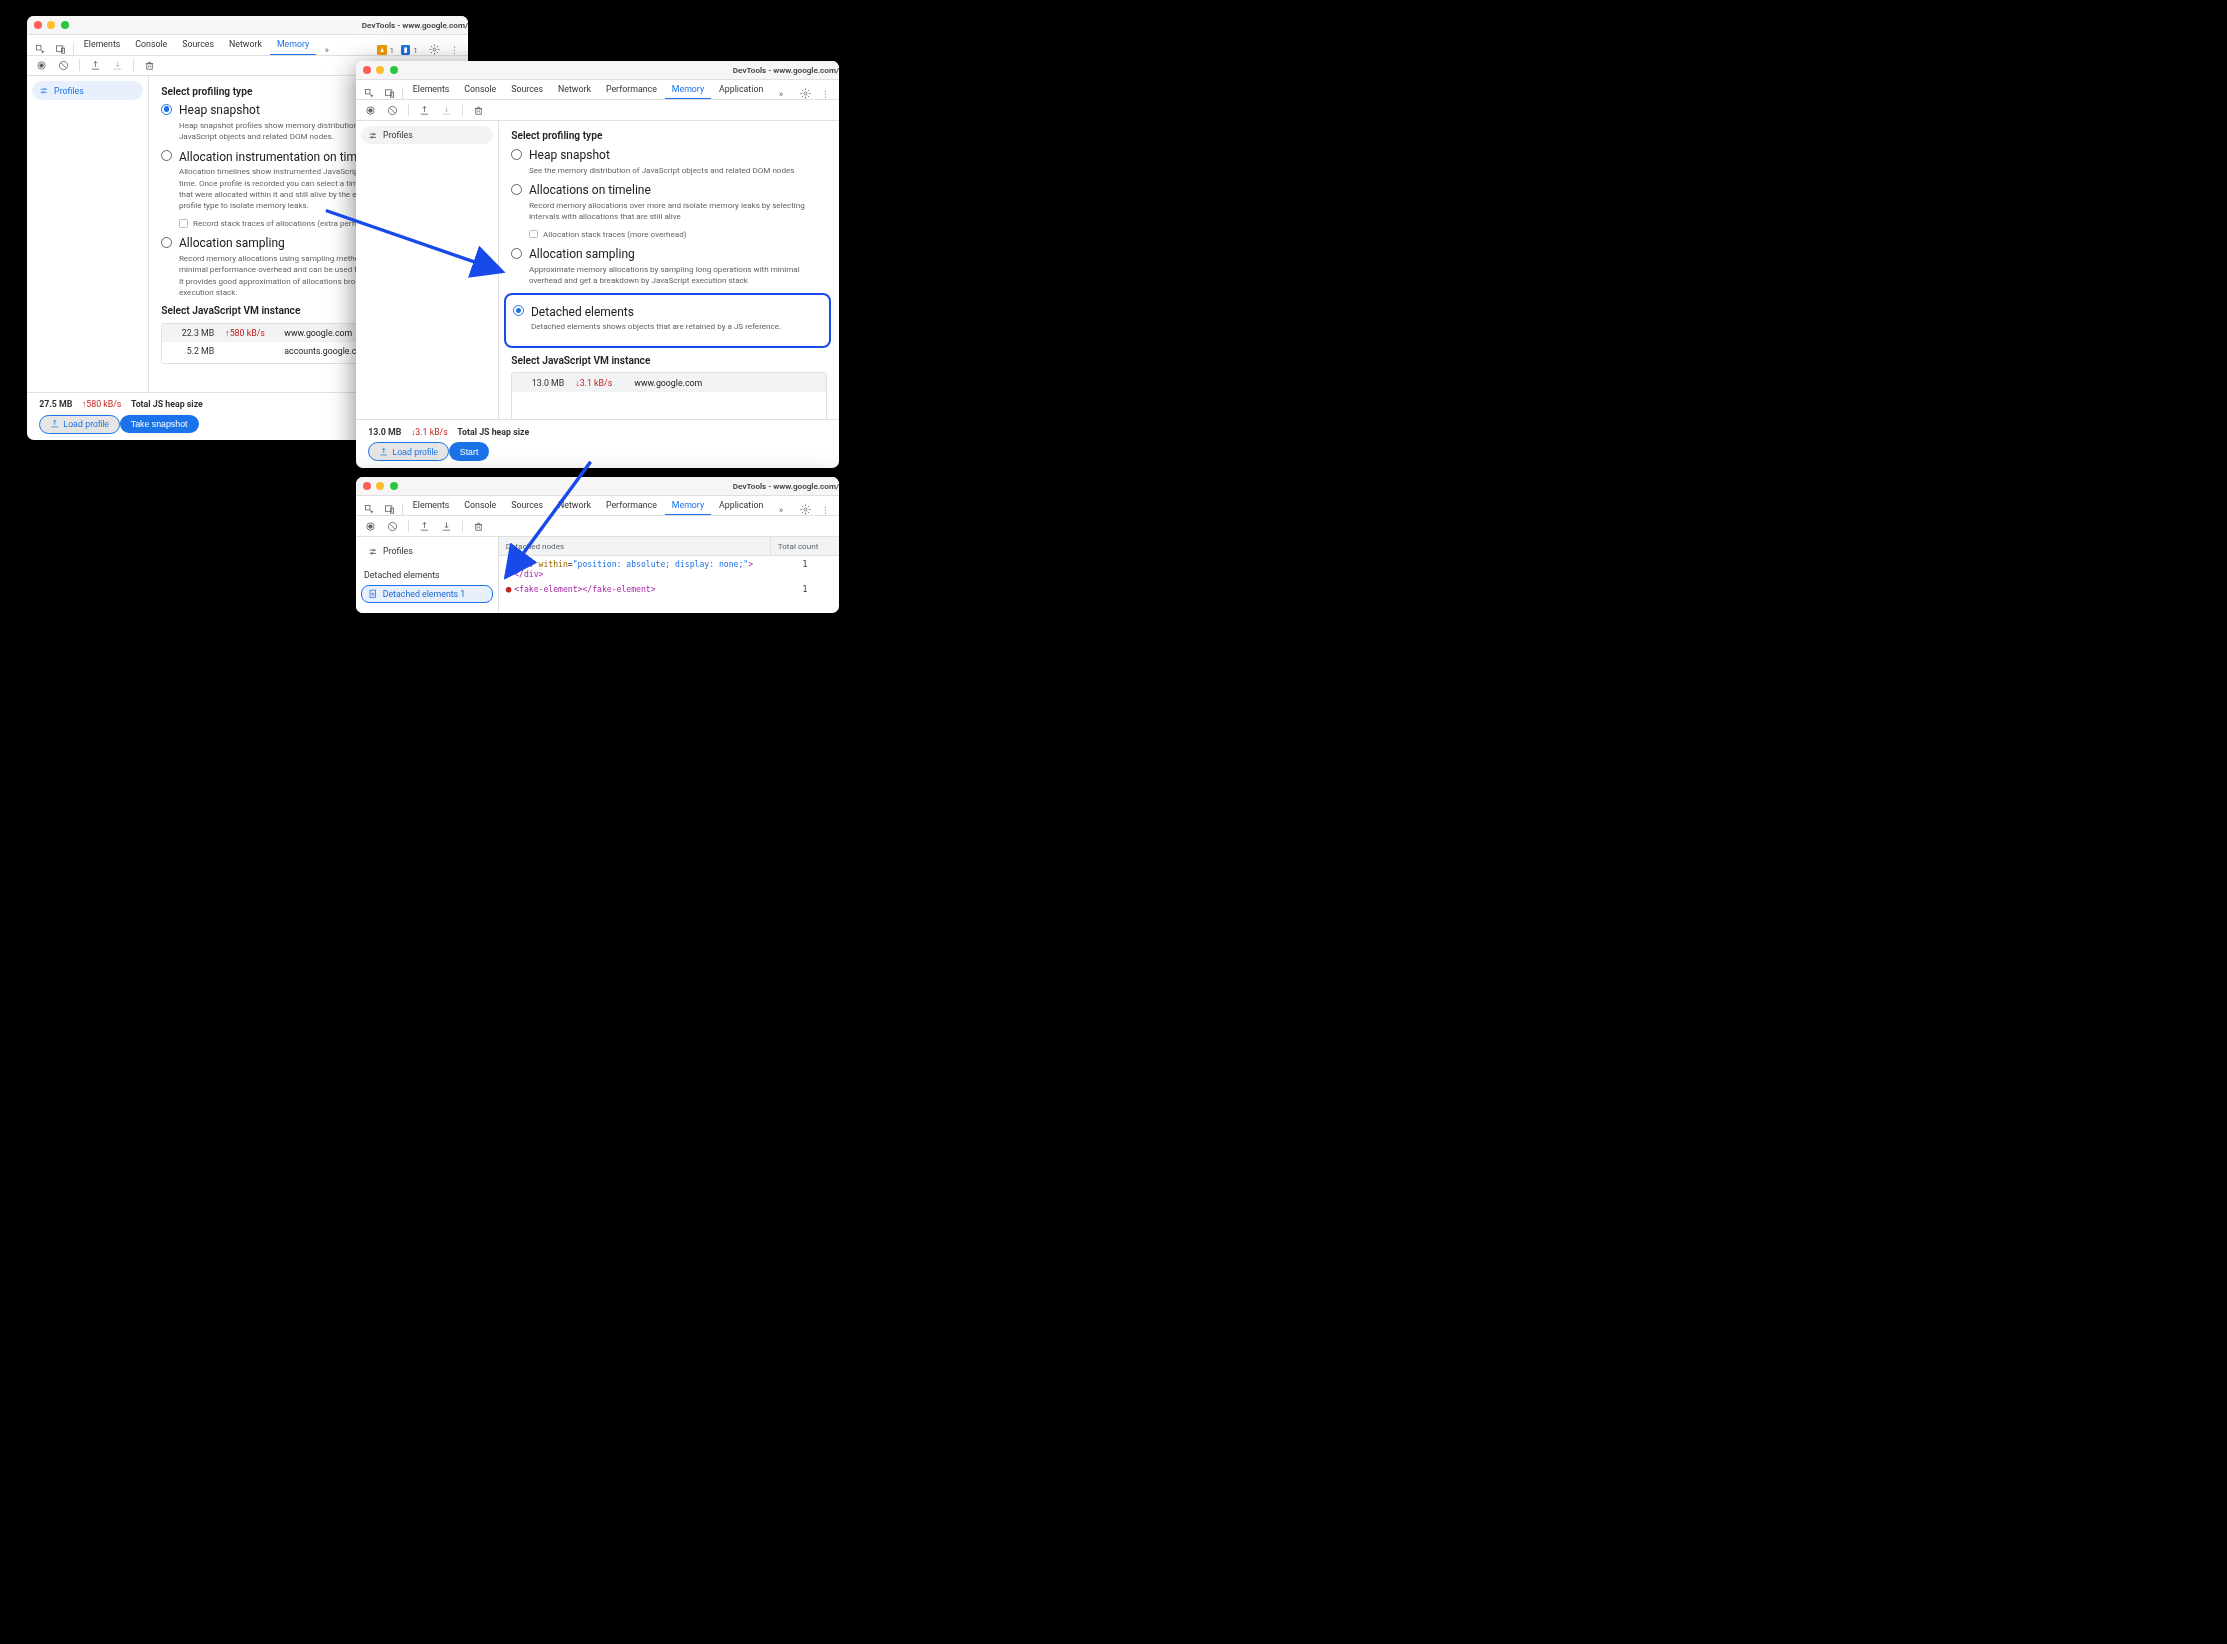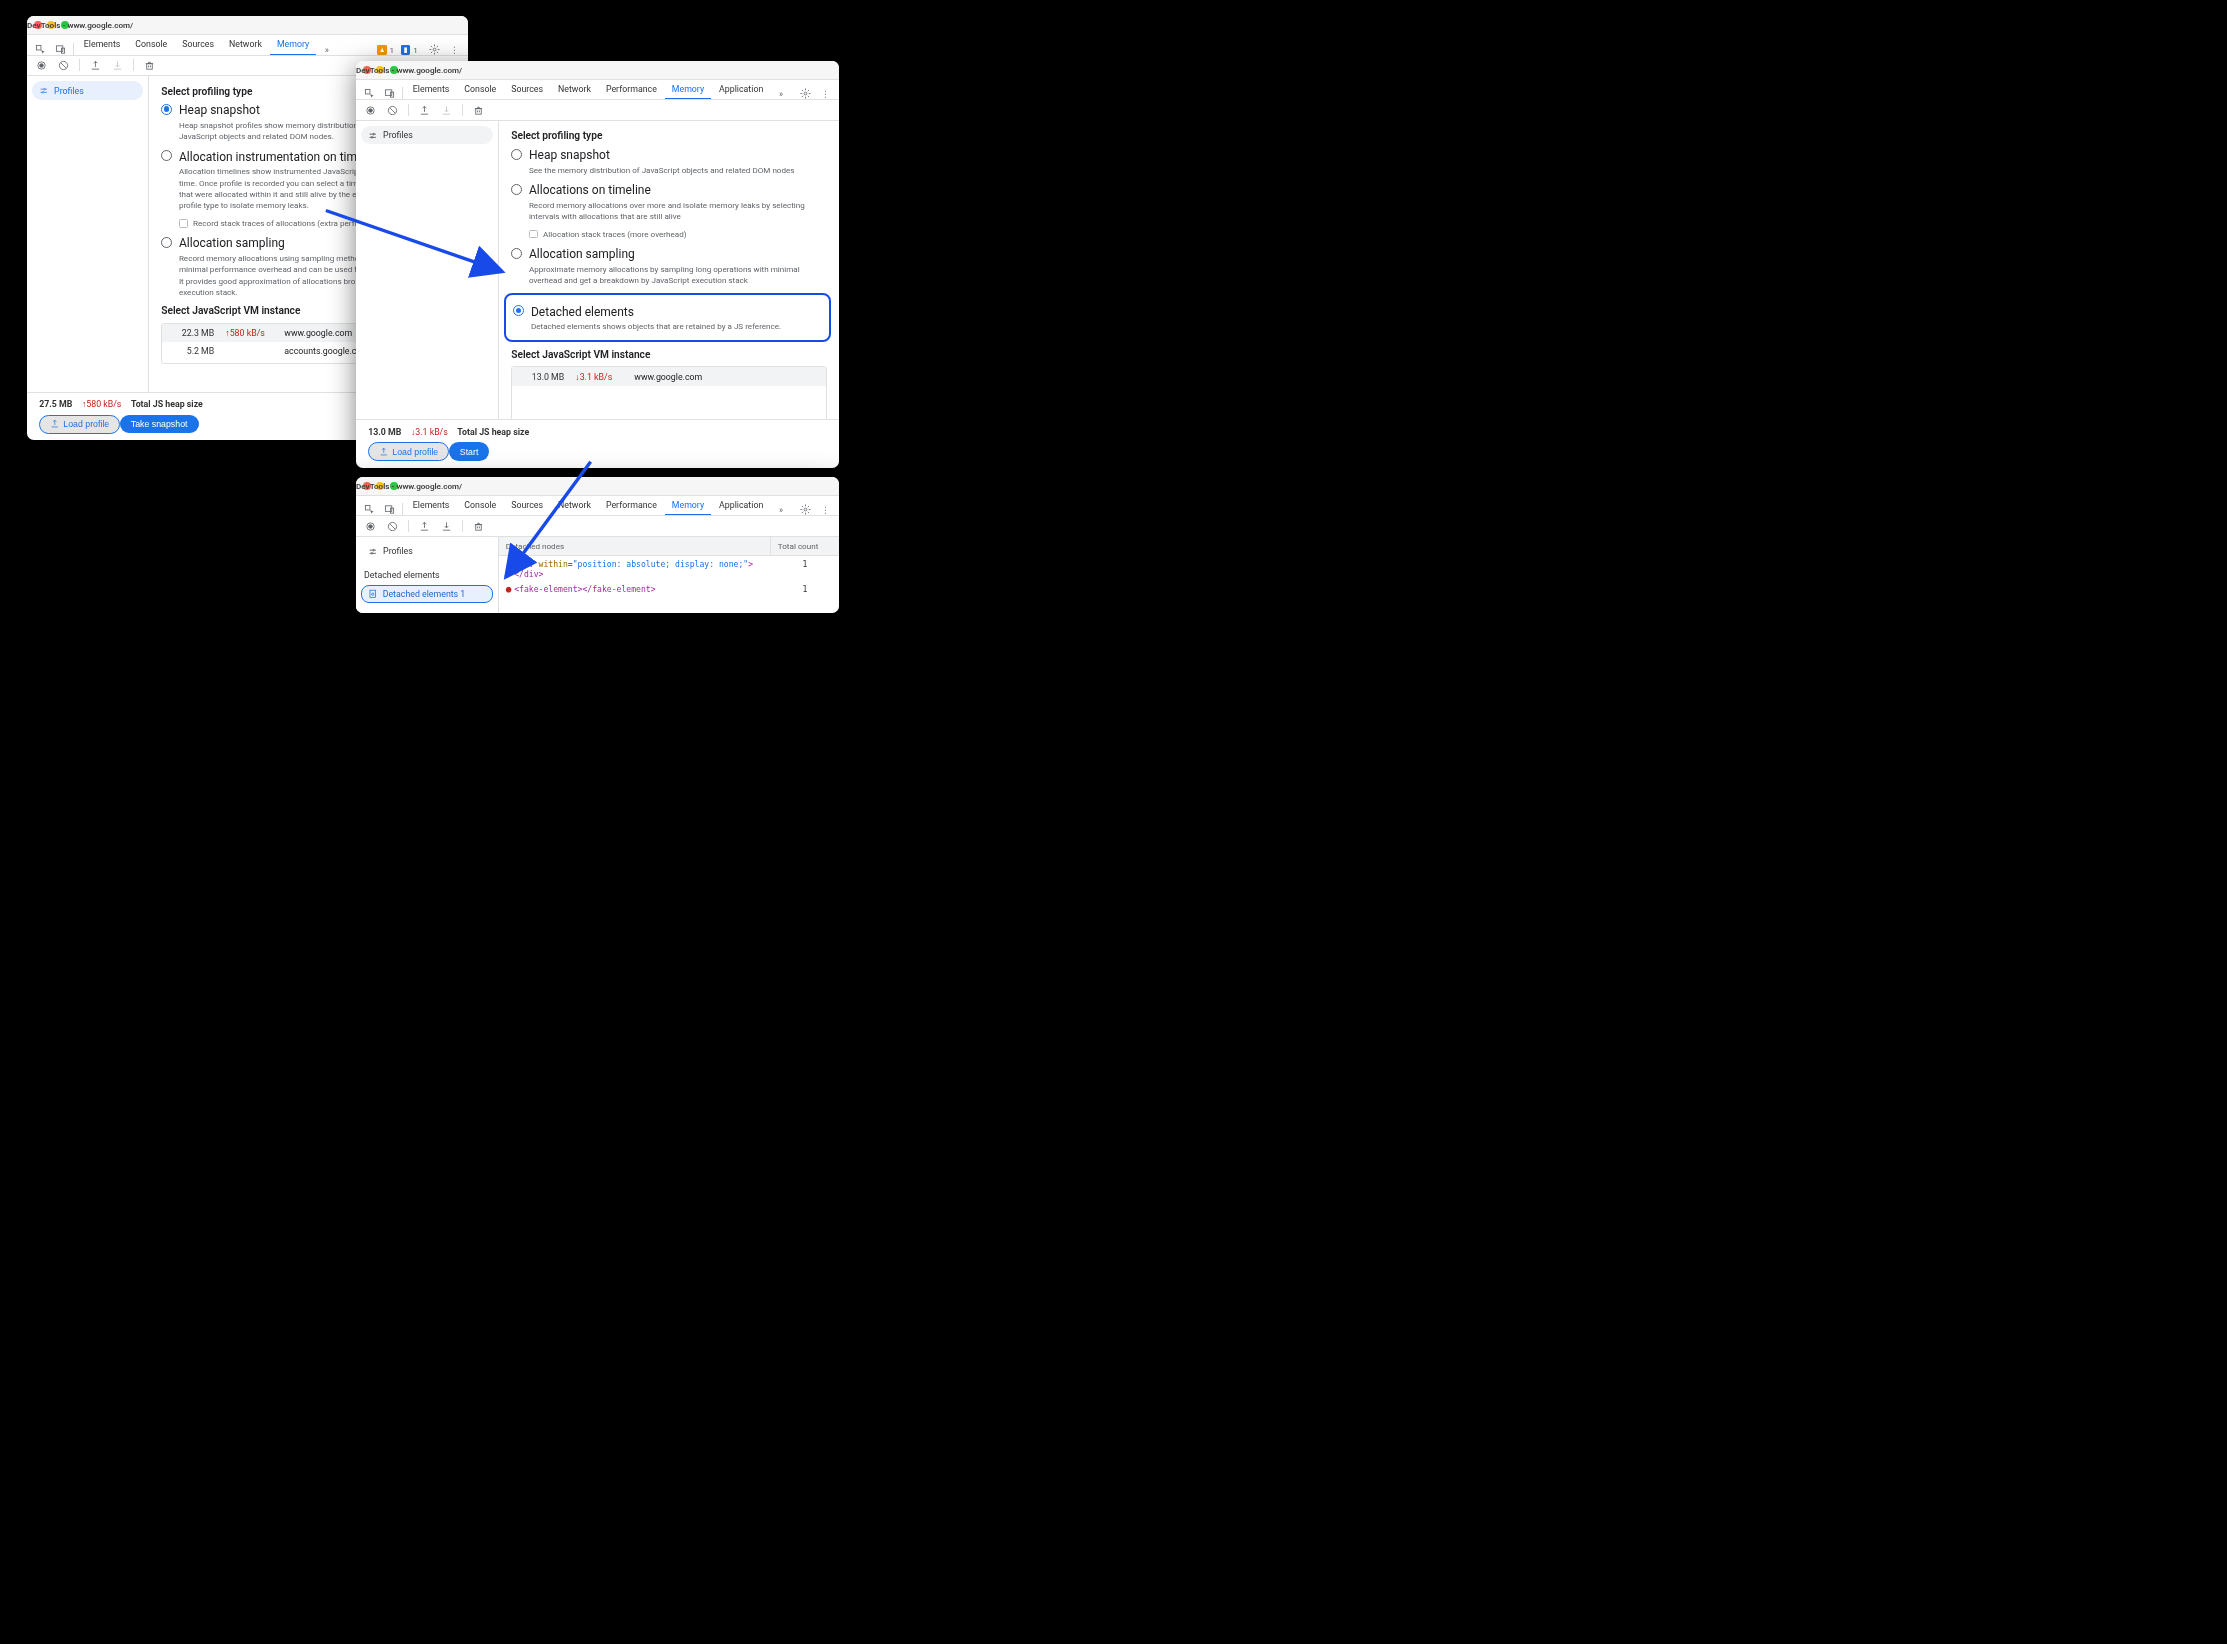--- a/index.html
+++ b/index.html
@@ -29,21 +29,21 @@
     align-items: center;
     padding: 0 6.8px;
     position: relative;
   }
   .traffic { display: flex; gap: 5.4px; }
   .dot { width: 8.1px; height: 8.1px; border-radius: 50%; }
   .red { background: #ff5f57; }
   .yellow { background: #febc2e; }
   .green { background: #28c840; }
   .title {
-    position: absolute; left: 0; right: 0; text-align: left;
+    position: absolute; left: 0; right: 0; text-align: right;
     font-size: 8.1px; font-weight: 600; color: #3c3c3c;
   }
   .tabs {
     display: flex; align-items: flex-end; height: 20.4px;
     border-bottom: 0.7px solid #e0e0e0; background: #fff;
     padding: 0 4.1px; gap: 1.4px;
   }
   .tab {
     padding: 0 6.8px; height: 100%; display: flex; align-items: center;
     font-size: 8.8px; color: #333; cursor: pointer; border-bottom: 1.4px solid transparent;
@@ -124,21 +124,21 @@
     display: inline-flex; align-items: center; gap: 4.1px;
   }
   .btn-solid {
     border: none; color: #fff; background: #1a73e8;
     border-radius: 11px; padding: 4.1px 11px; font-size: 8.8px;
   }
   .highlight-box {
     border: 2px solid #174ae8; border-radius: 8.1px;
     margin: 4.1px -4.1px 6.8px -6.8px; padding: 4.1px 4.1px 4.1px 6.8px;
   }
-  .highlight-box .opt-desc { margin-bottom: 3px; }
+  .highlight-box .opt-desc { margin-bottom: 9px; }
   
   .results-head {
     display: flex; background: #f1f3f4; border-bottom: 0.7px solid #e0e0e0;
     font-size: 8.1px; color: #5f6368;
   }
   .results-head .col1 { flex: 1; padding: 4.1px 6.8px; border-right: 0.7px solid #e0e0e0; }
   .results-head .col2 { width: 68px; padding: 4.1px 6.8px; }
   .results-row { display: flex; font-size: 8.1px; font-family: Menlo, monospace; }
   .results-row .col1 { flex: 1; padding: 2.7px 6.8px; display: flex; align-items: center; gap: 2.7px; }
   .results-row .col2 { width: 68px; padding: 2.7px 6.8px; text-align: center; }

